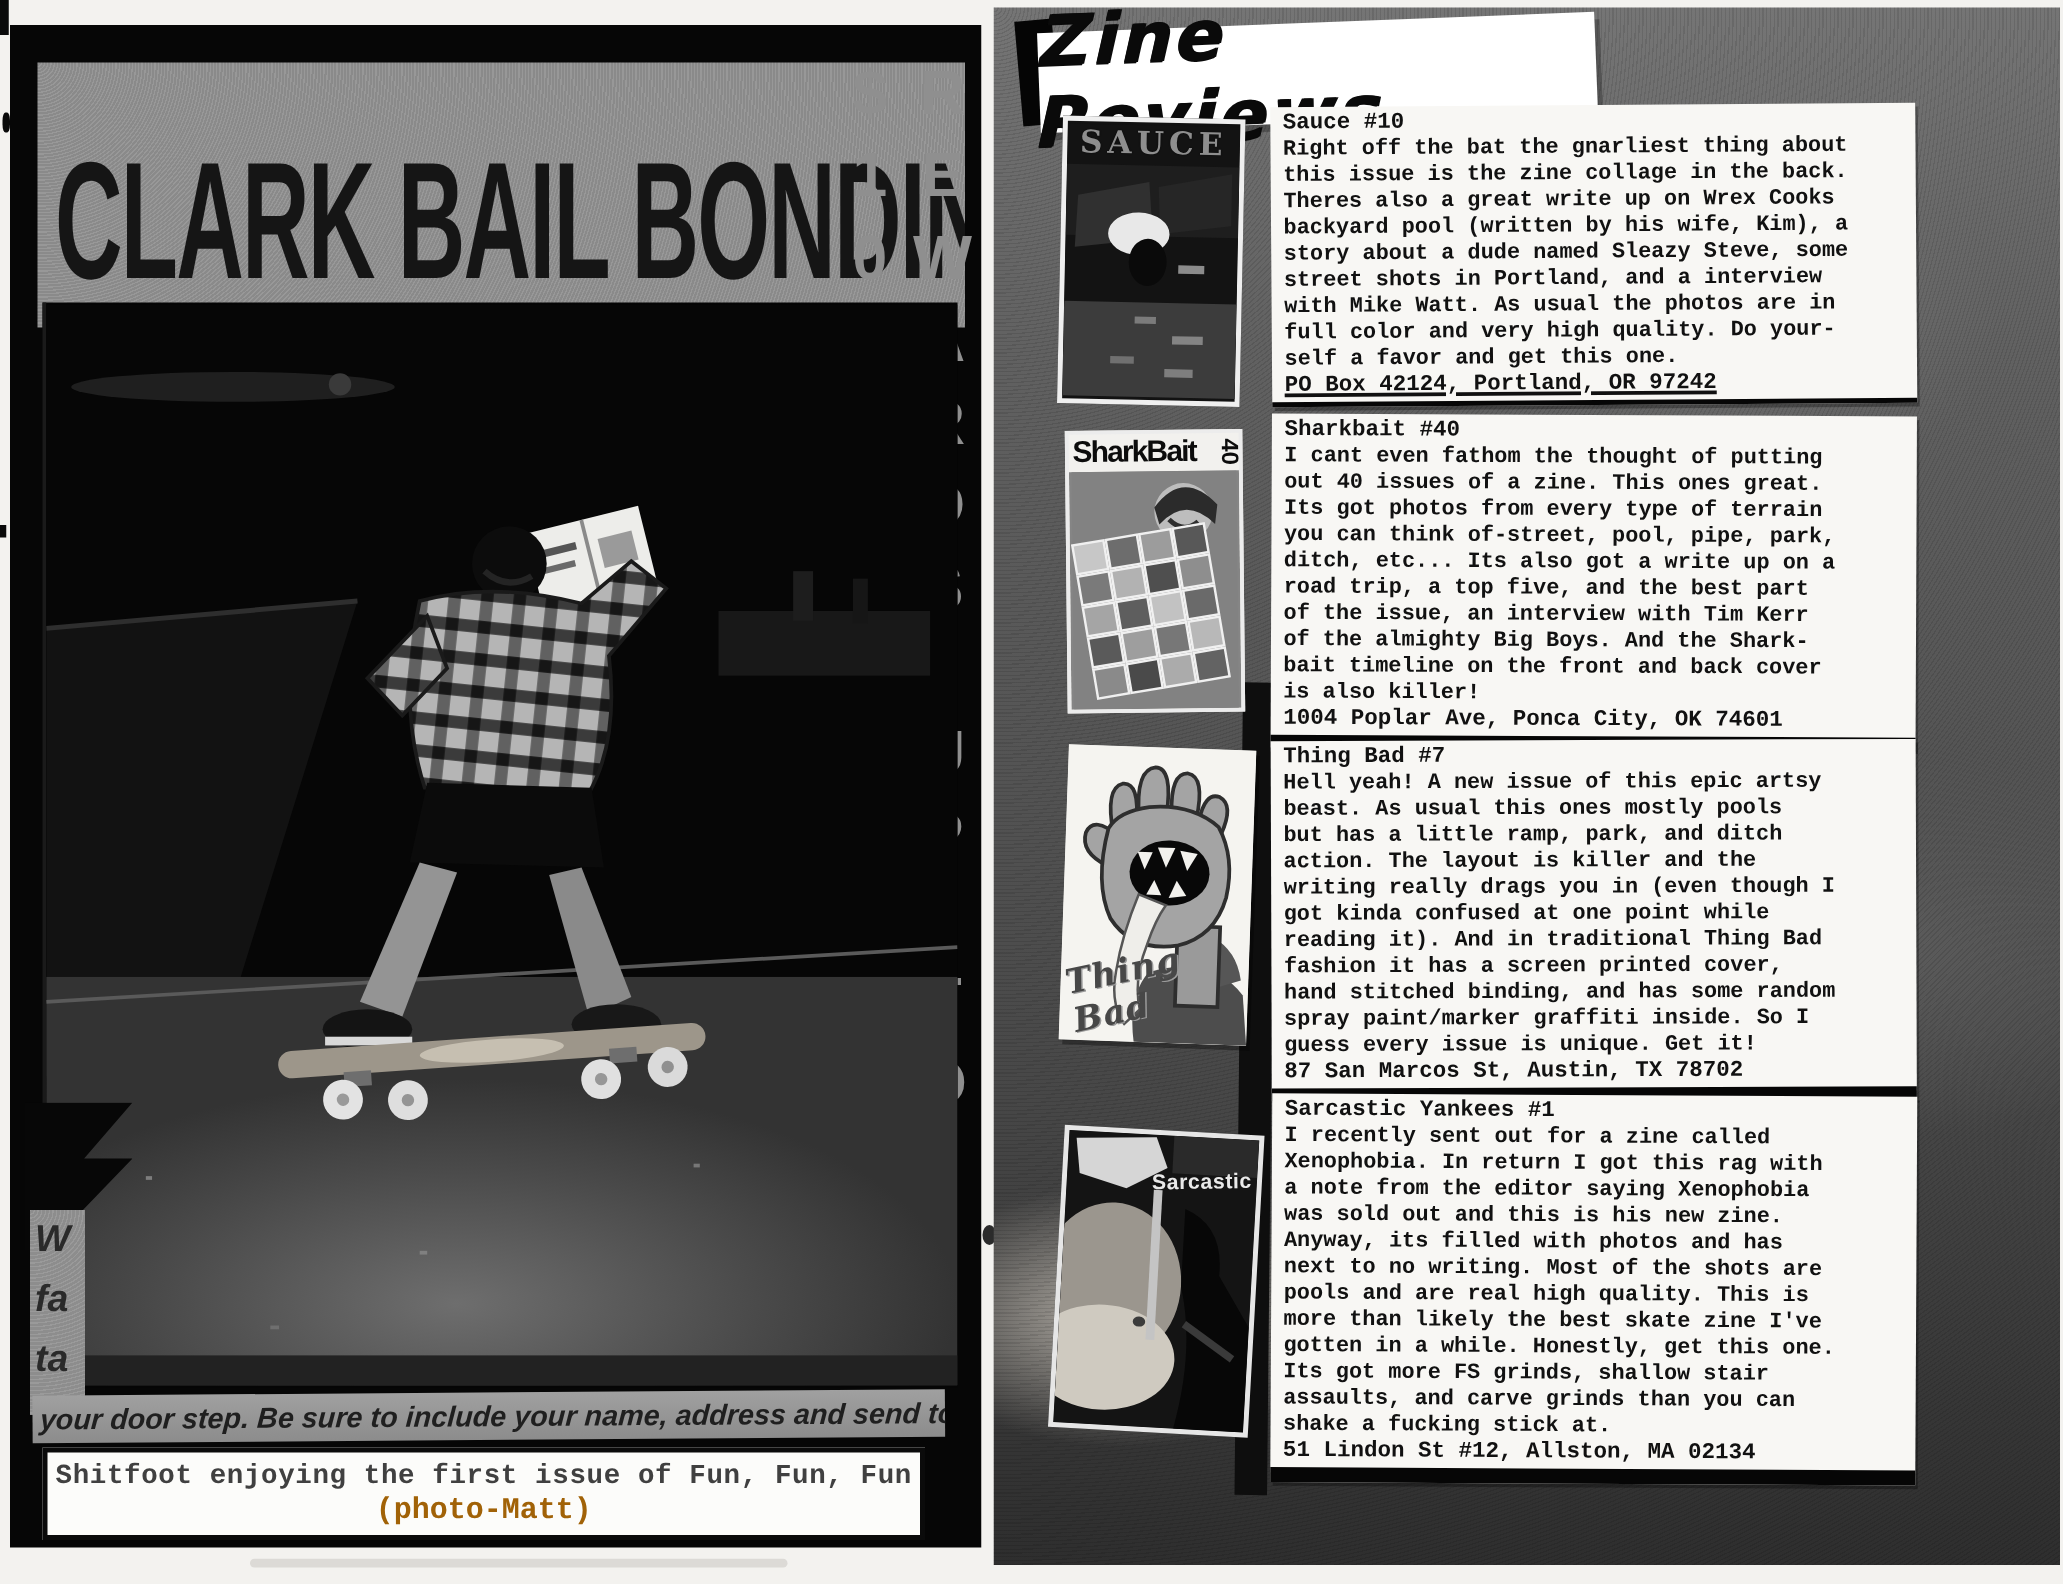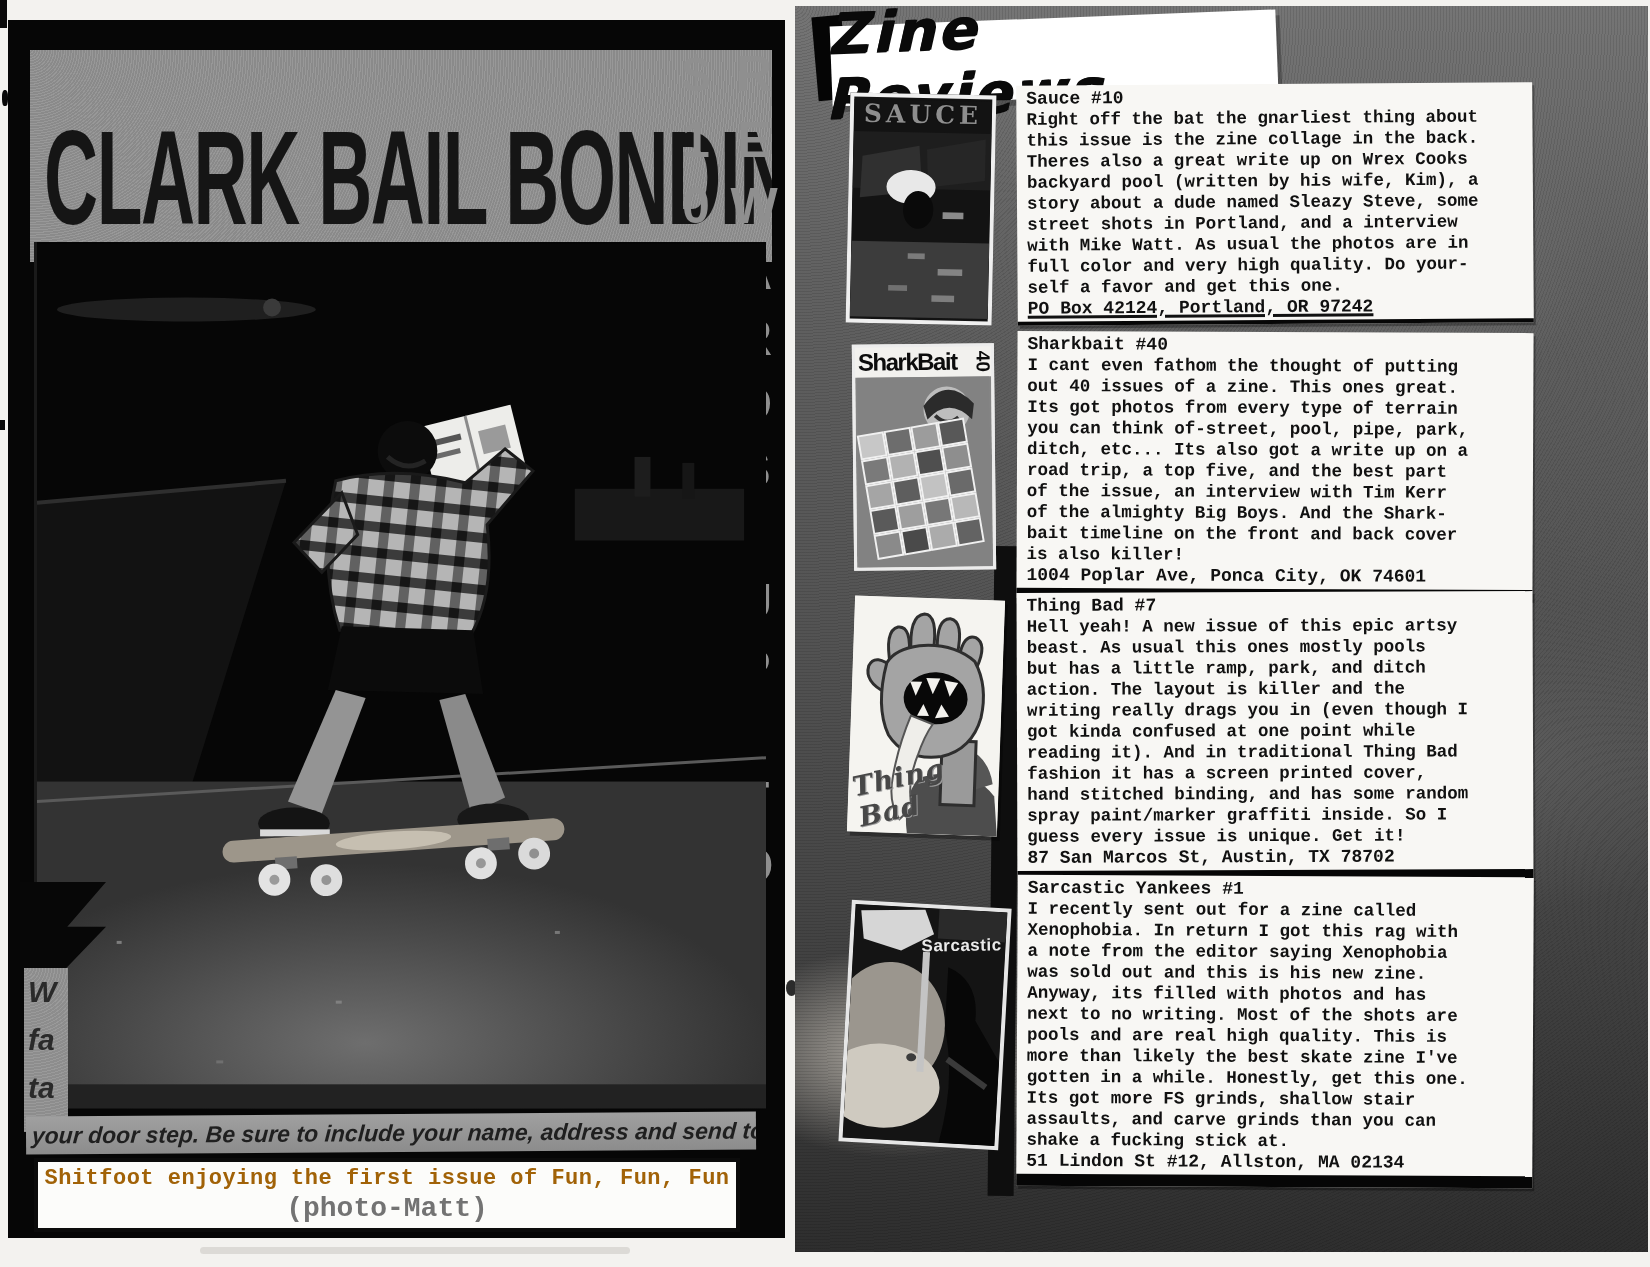--- a/index.html
+++ b/index.html
@@ -67,22 +67,22 @@
   .mailer-text {
     font-family:"Liberation Sans",sans-serif; font-weight:bold; font-style:italic;
     font-size:23px; color:#1f1f1f; line-height:38px; padding-left:6px; white-space:nowrap;
     transform:skewX(-4deg);
   }
   .caption-box {
     position:absolute; left:26px; top:1138px; width:706px; height:74px; z-index:4;
     background:#fcfcfa; border:4px solid #0b0b0b;
     display:flex; flex-direction:column; justify-content:center; align-items:center;
   }
-  .caption-line1 { font-weight:bold; font-size:22px; color:#a16207; letter-spacing:.5px; }
-  .caption-line2 { font-weight:bold; font-size:28px; color:#737373; margin-top:2px; }
+  .caption-line1 { font-weight:bold; font-size:22px; color:#404040; letter-spacing:.5px; }
+  .caption-line2 { font-weight:bold; font-size:24px; color:#a16207; margin-top:2px; }
 
   
   .right-page {
     position:absolute; left:795px; top:6px; width:853px; height:1246px;
     background:
       radial-gradient(ellipse 260px 150px at 12% 84%, #b3aea6 0%, rgba(179,174,166,0) 70%),
       radial-gradient(ellipse 300px 200px at 70% 20%, #6e6e6e 0%, rgba(110,110,110,0) 70%),
       radial-gradient(ellipse 350px 220px at 85% 60%, #5b5b5b 0%, rgba(91,91,91,0) 70%),
       linear-gradient(180deg,#757575 0%, #616161 22%, #565656 45%, #474747 70%, #2e2e2e 100%);
   }

